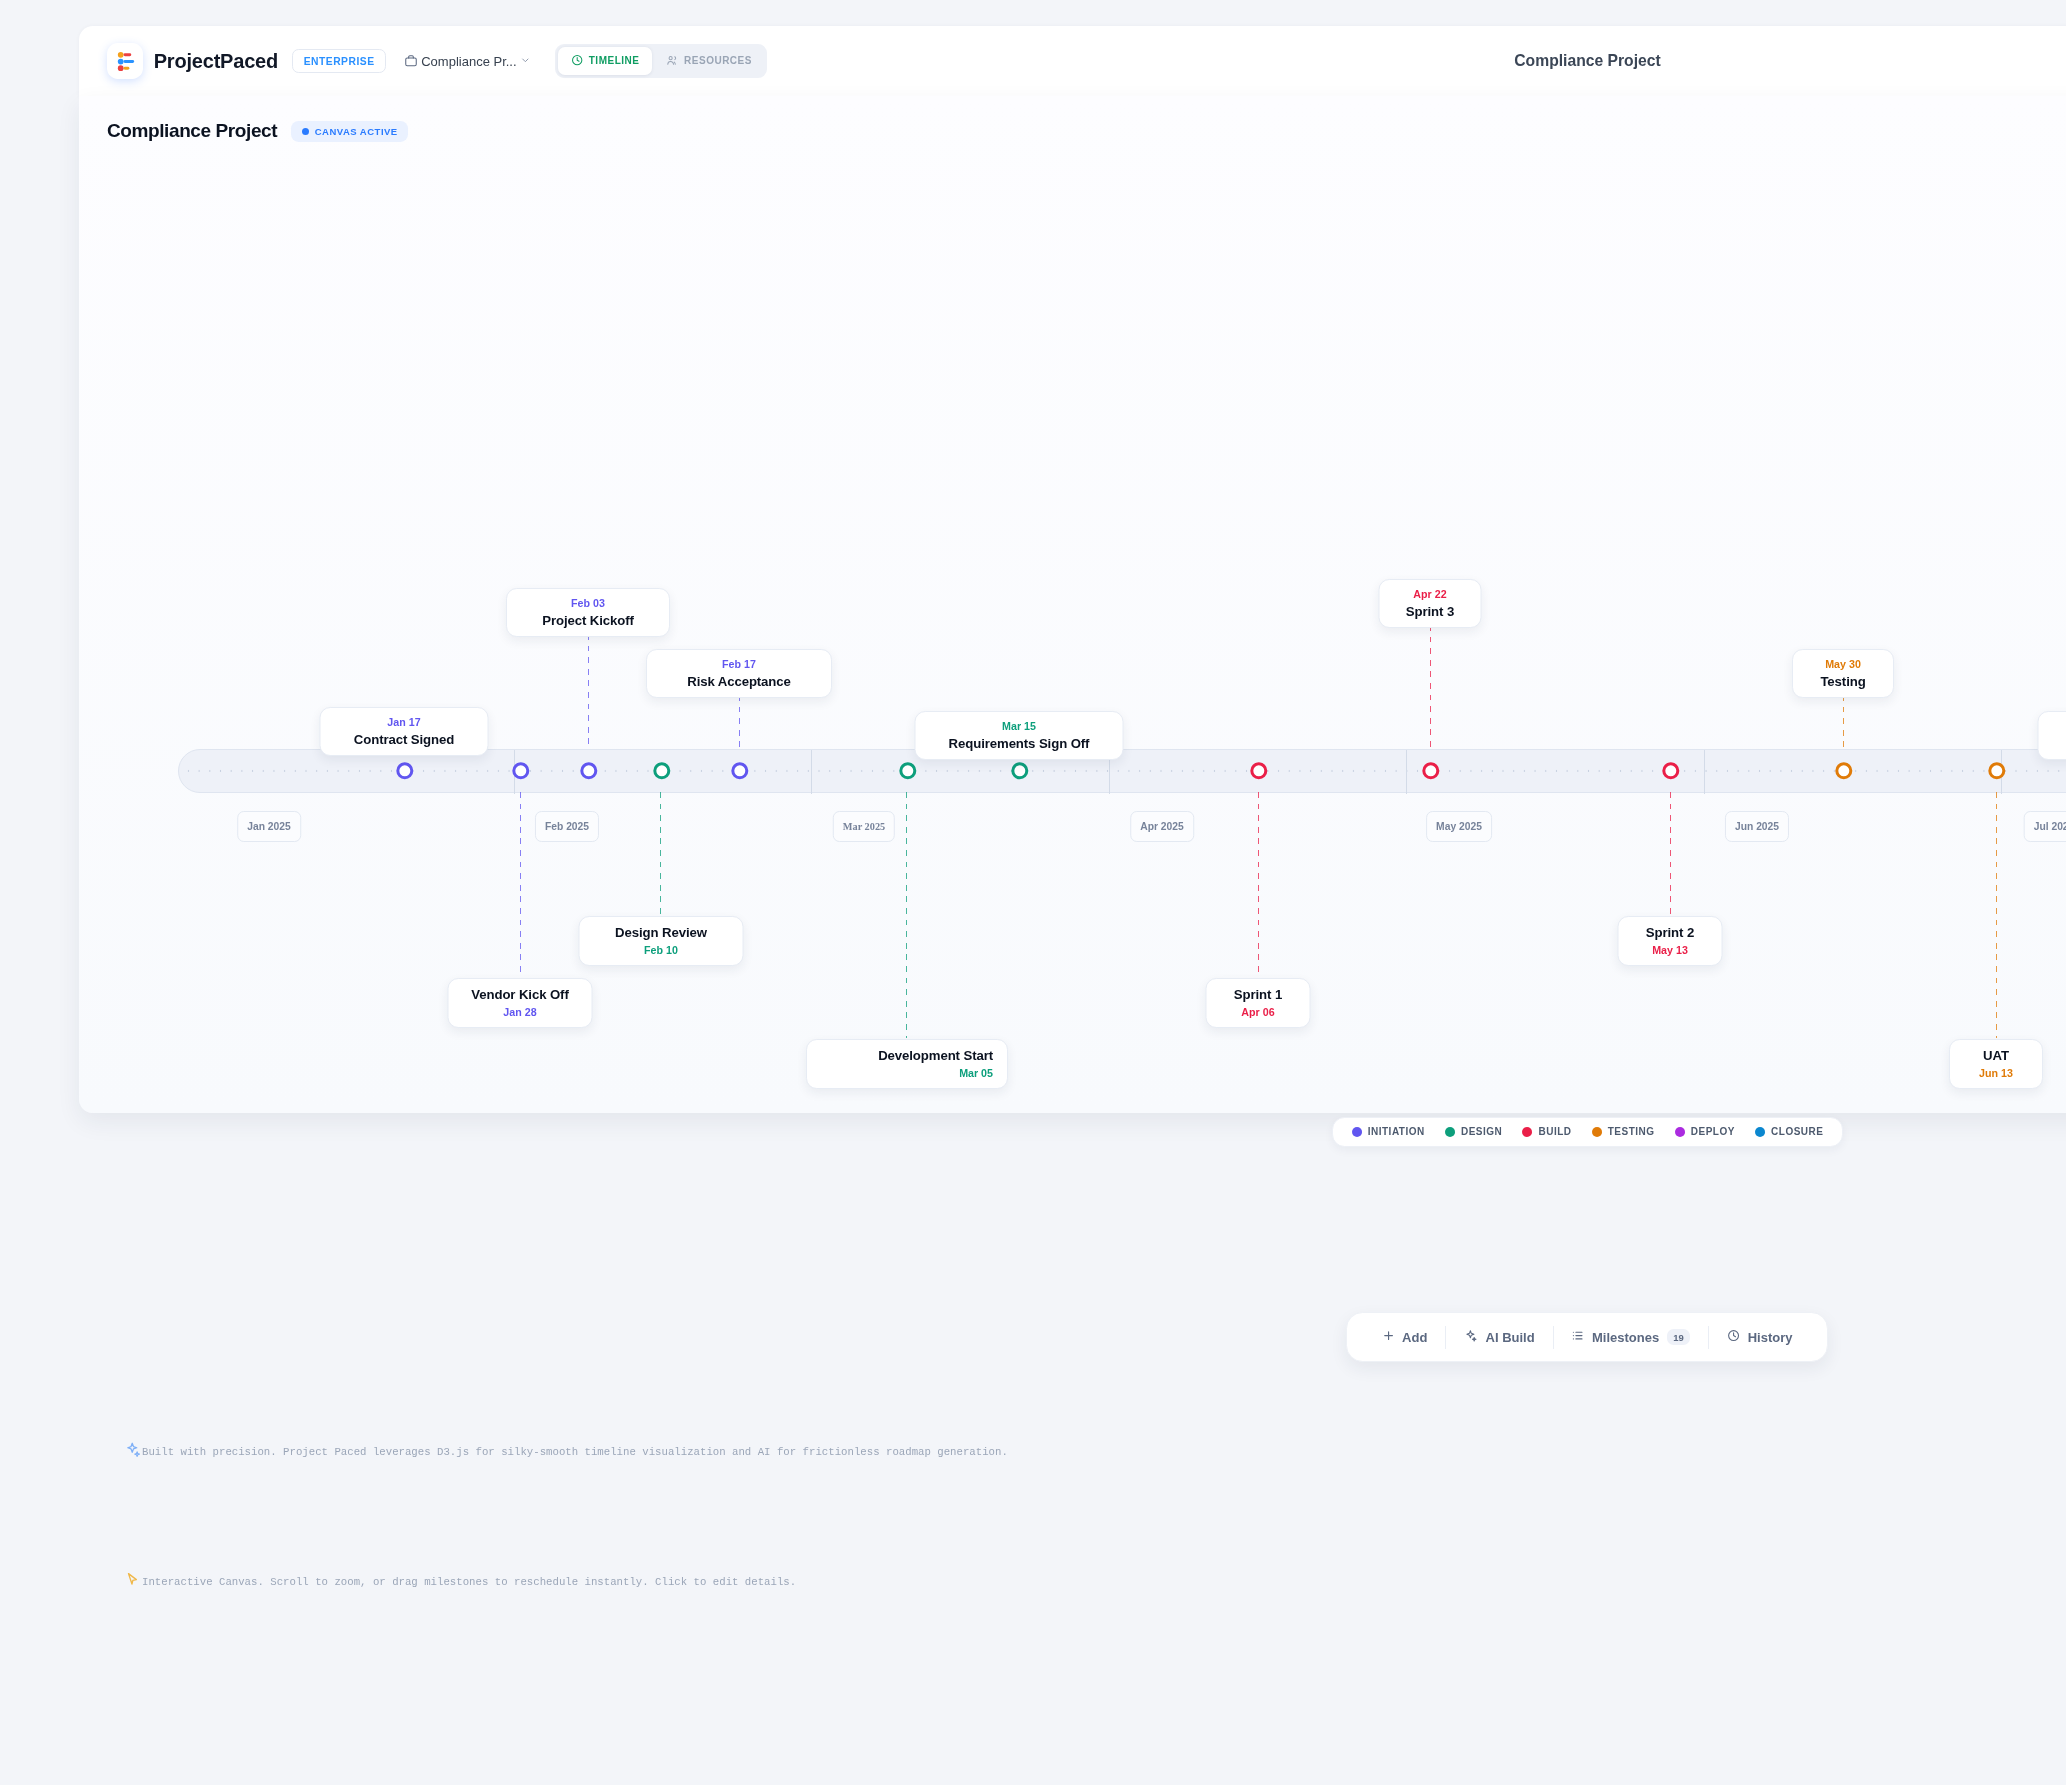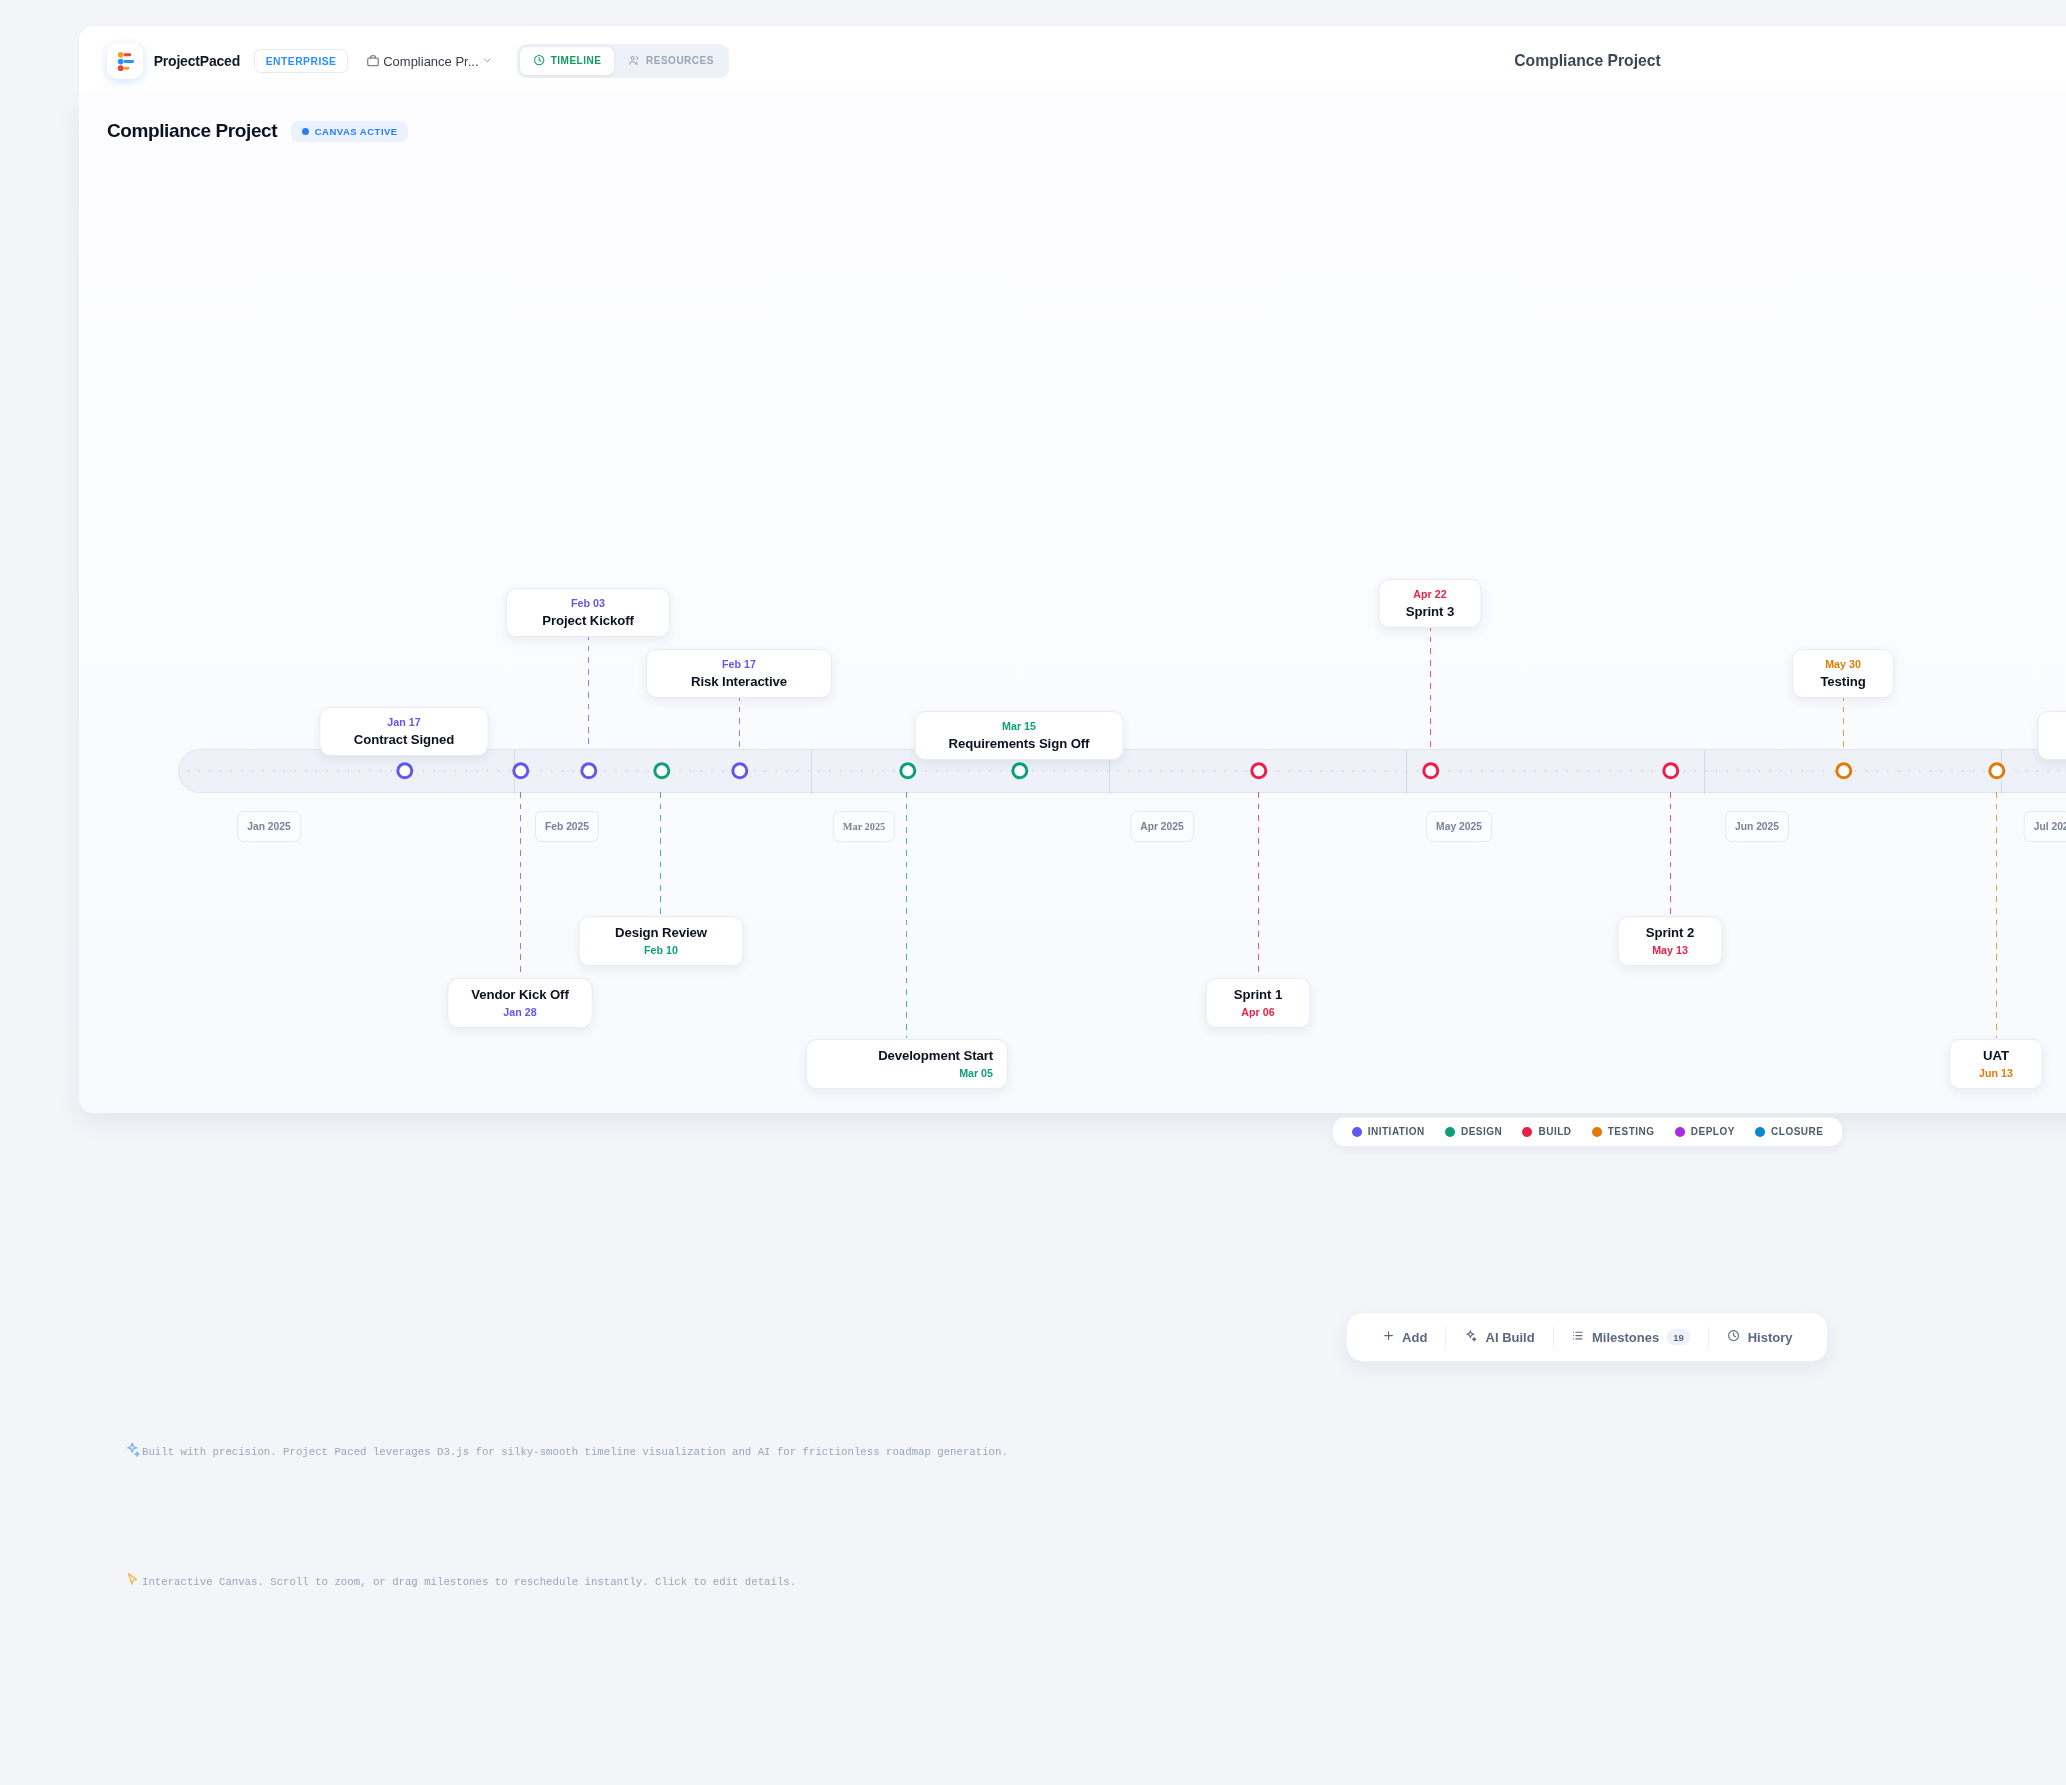--- a/index.html
+++ b/index.html
@@ -25,21 +25,21 @@
   .brand { display: flex; align-items: center; gap: 10.7px; }
   .logo-tile {
     width: 36px; height: 36px; border-radius: 10.7px;
     background: #ffffff;
     box-shadow: 0 2.5px 10px rgba(56,120,255,.22);
     display: flex; align-items: center; justify-content: center;
     position: relative; overflow: hidden;
   }
   .logo-tile svg { width: 23px; height: 23px; }
   .brand-name {
-    font-size: 14px; font-weight: 700; letter-spacing: -0.2px;
+    font-size: 20px; font-weight: 700; letter-spacing: -0.2px;
     color: #111827;
   }
   .pill-enterprise {
     margin-left: 14px;
     border: 0.8px solid #e4e9f2; border-radius: 6.6px;
     padding: 5.4px 10.7px;
     font-size: 10.3px; font-weight: 700; letter-spacing: 0.5px;
     color: #2a90ff;
   }
   .proj-select {
@@ -284,21 +284,21 @@
         <div class="card up" style="left: 509px; top: 422px; min-width: 164px;">
           <div class="c-date" style="color: rgb(97, 86, 240);">Feb 03</div>
           <div class="c-title">Project Kickoff</div>
         </div>
         <div class="card down" style="left: 582px; top: 750px; min-width: 165px;">
           <div class="c-title">Design Review</div>
           <div class="c-date" style="color: rgb(13, 159, 124);">Feb 10</div>
         </div>
         <div class="card up" style="left: 660px; top: 483px; min-width: 186px;">
           <div class="c-date" style="color: rgb(97, 86, 240);">Feb 17</div>
-          <div class="c-title">Risk Interactive</div>
+          <div class="c-title">Risk Acceptance</div>
         </div>
         <div class="card down" style="left: 828px; top: 873px; min-width: 202px; text-align: right;">
           <div class="c-title">Development Start</div>
           <div class="c-date" style="color: rgb(13, 159, 124);">Mar 05</div>
         </div>
         <div class="card up" style="left: 940px; top: 545px; min-width: 209px;">
           <div class="c-date" style="color: rgb(13, 159, 124);">Mar 15</div>
           <div class="c-title">Requirements Sign Off</div>
         </div>
         <div class="card down" style="left: 1179px; top: 812px; min-width: 105px;">

